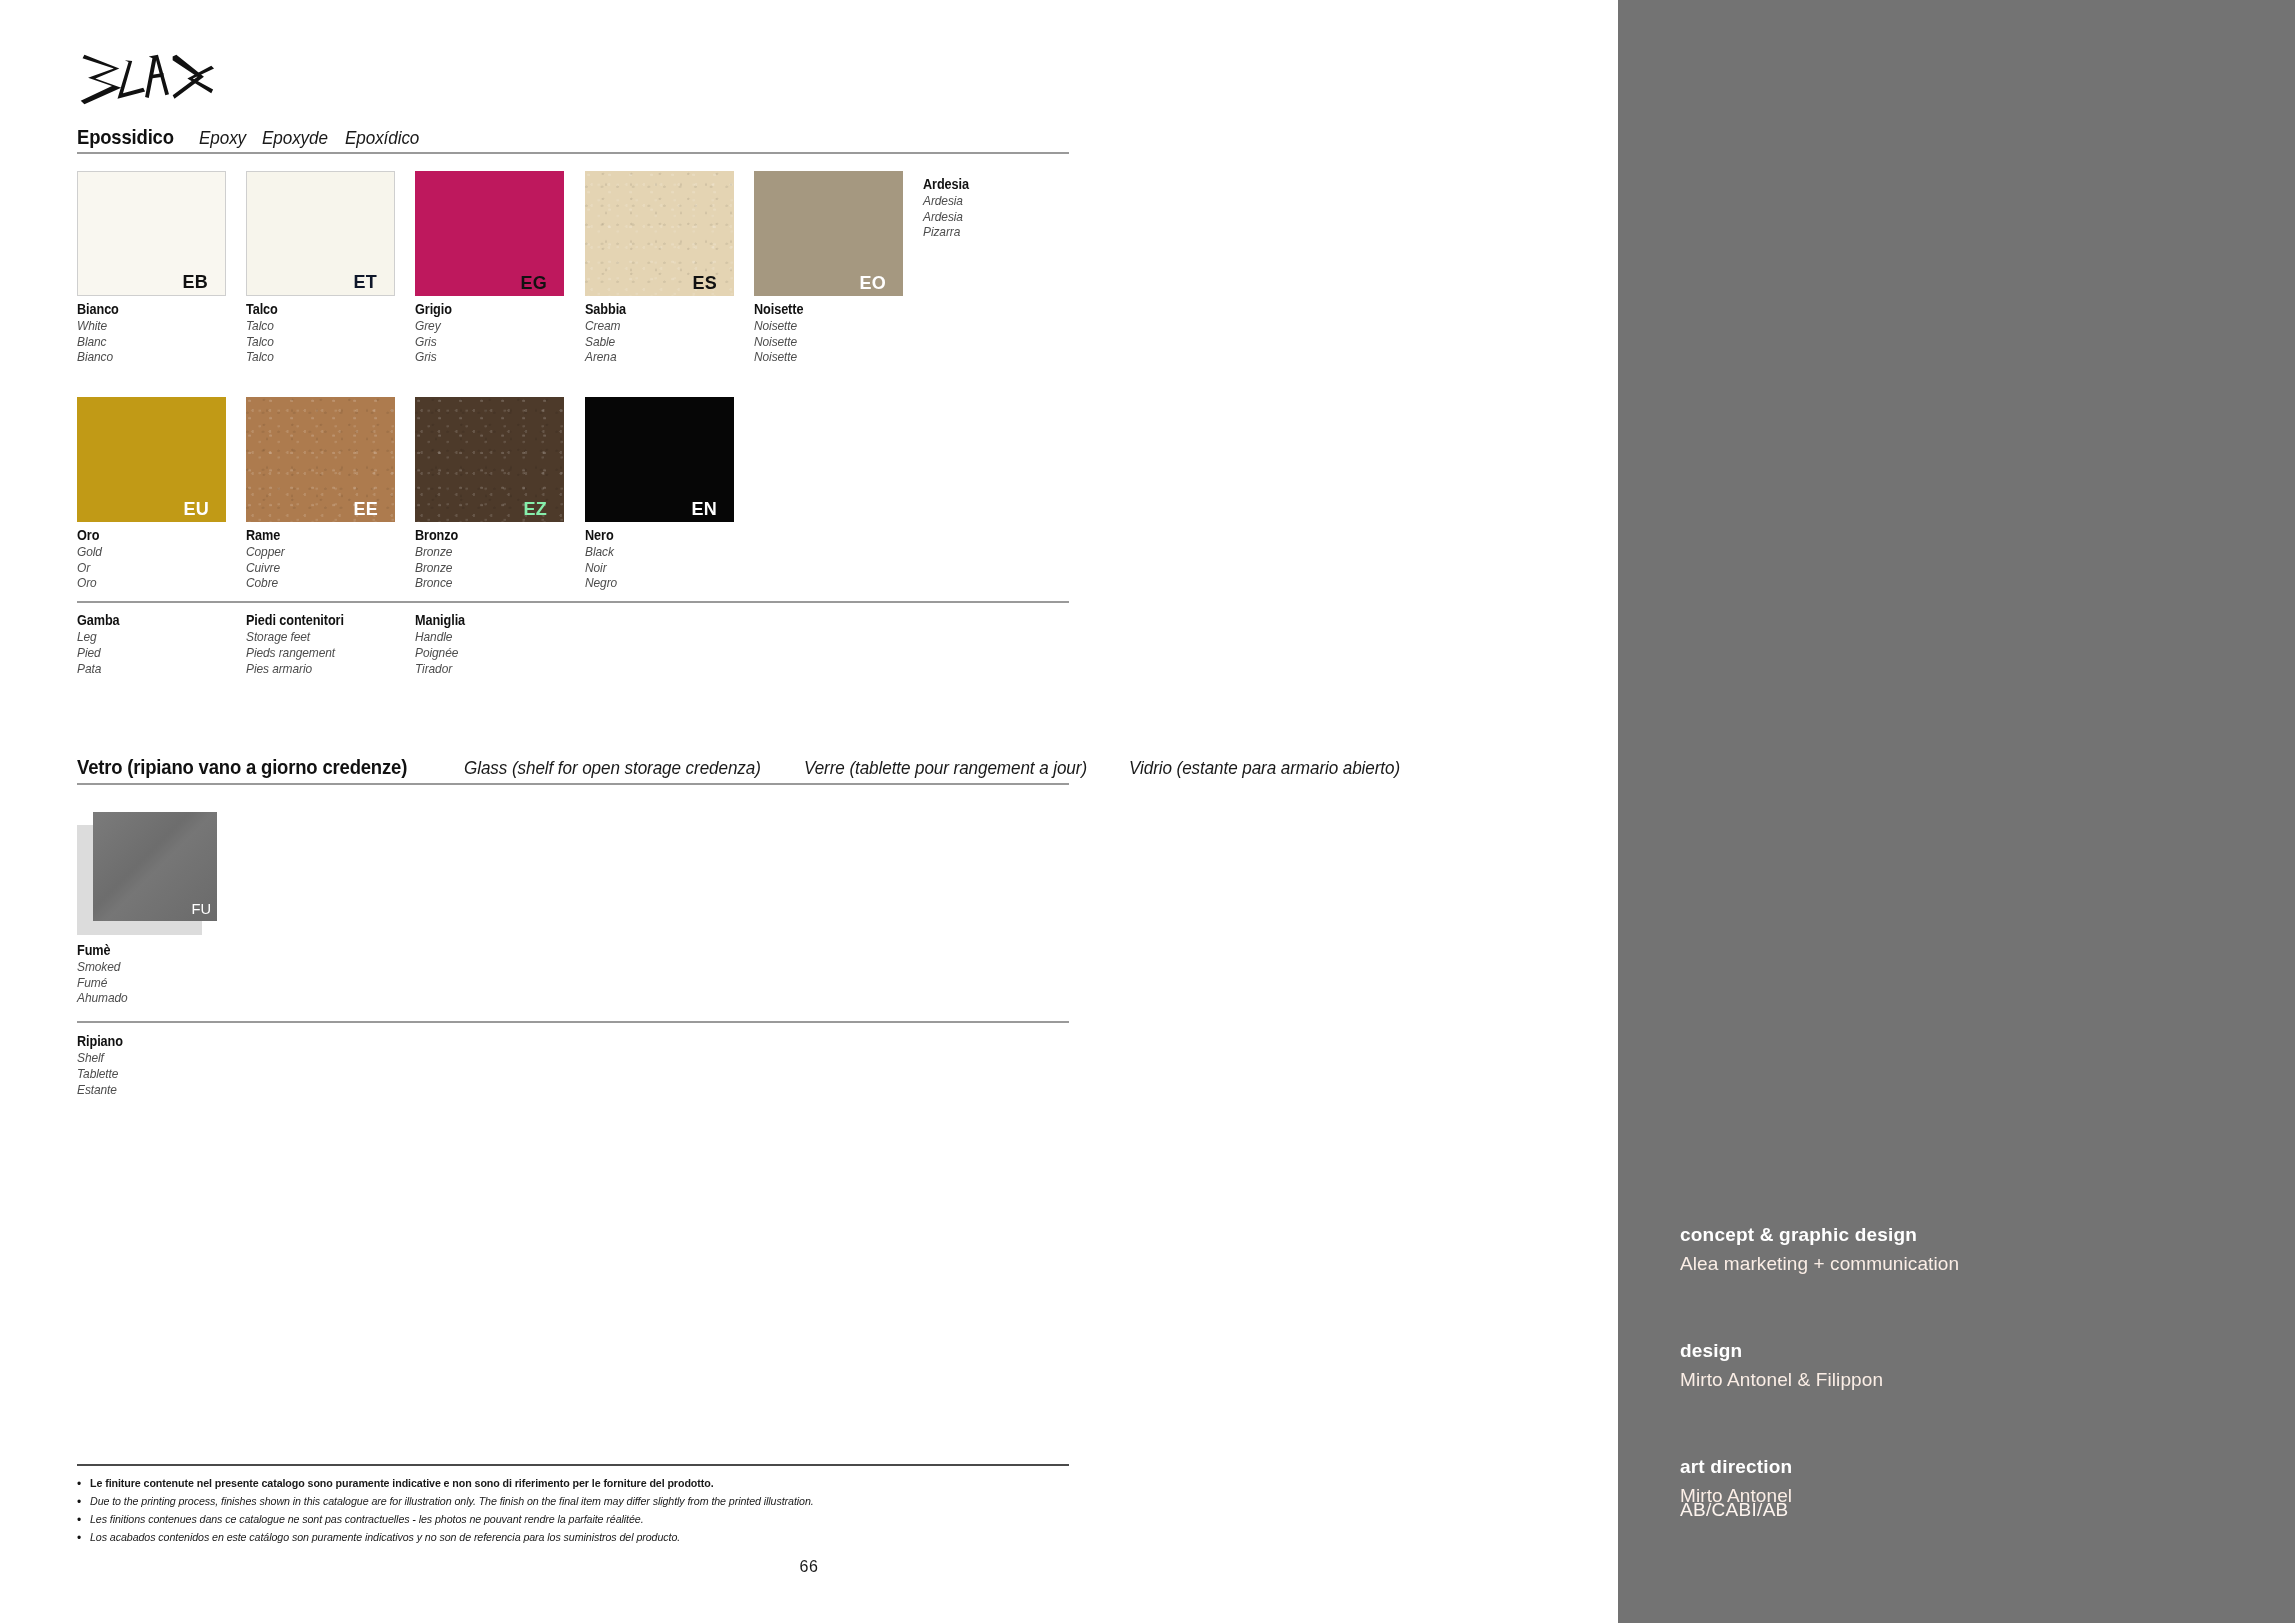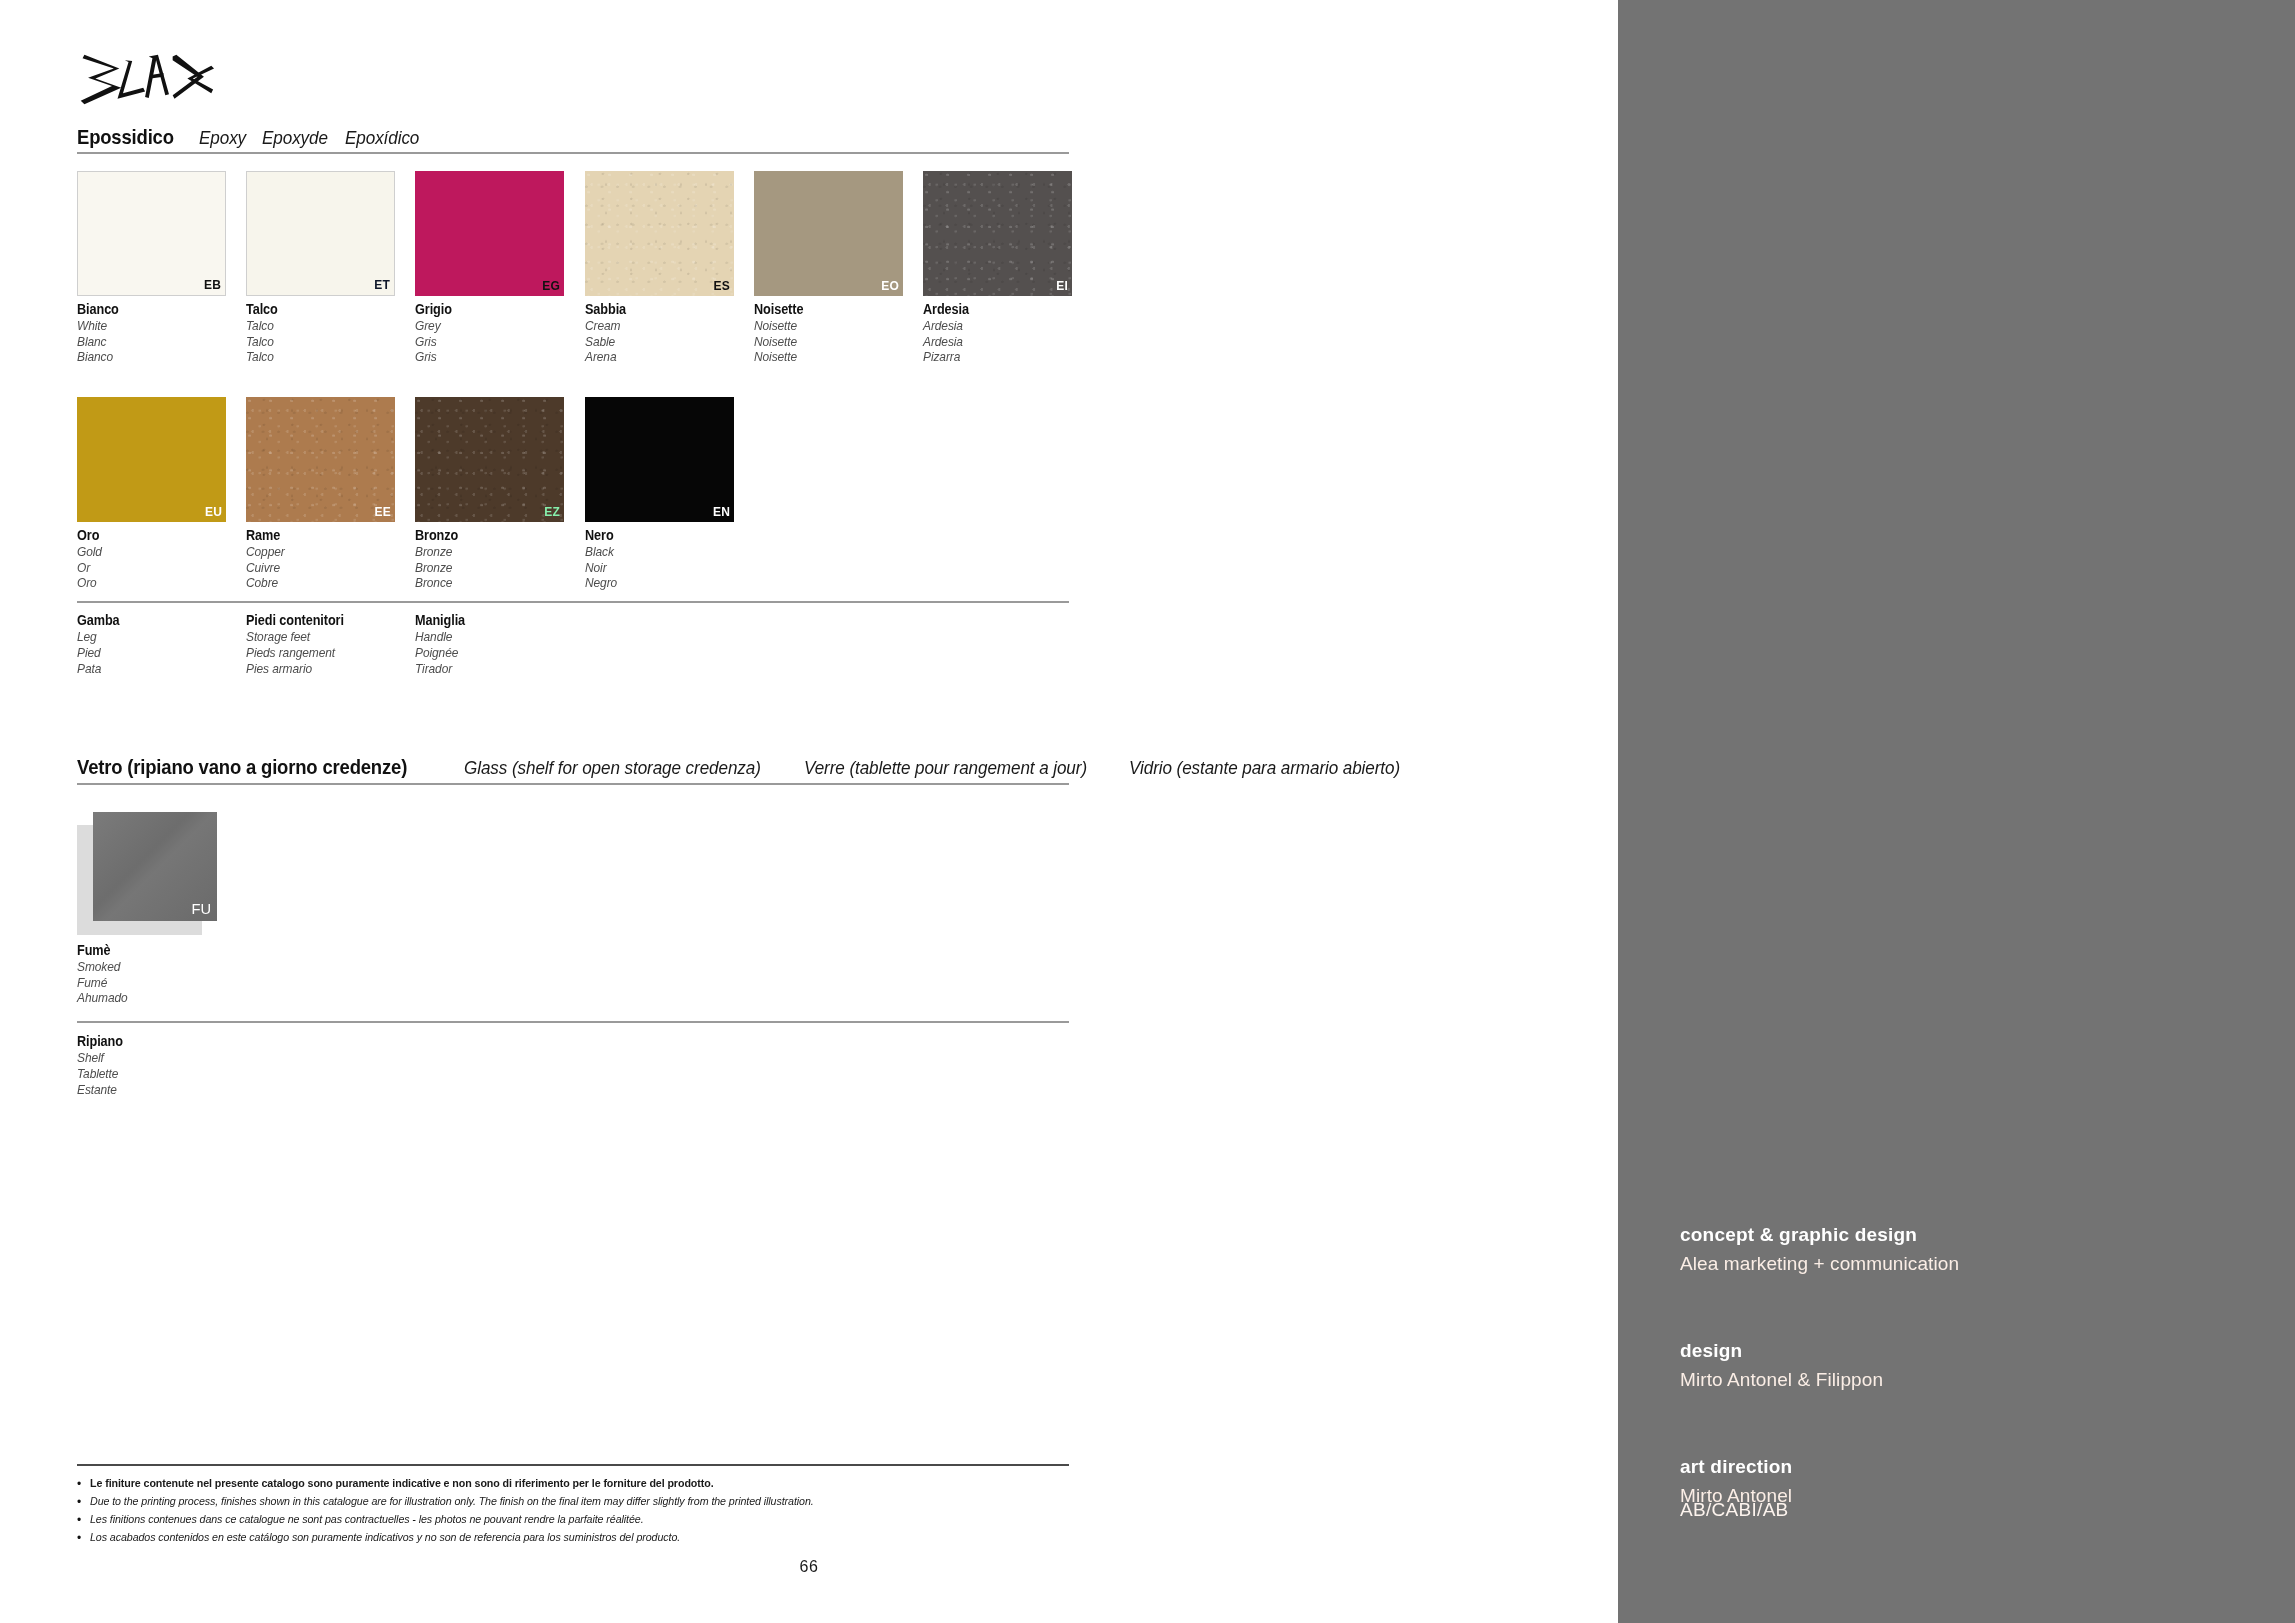--- a/index.html
+++ b/index.html
@@ -64,22 +64,22 @@
 
   
   .swatch{
     position:absolute;width:149px;
   }
   .swatch .chip{
     position:relative;width:149px;height:125px;box-sizing:border-box;
   }
   .swatch .chip.bordered{border:0.9px solid #cfcfcf;}
   .chip .code{
-    position:absolute;right:4px;bottom:3.7px;
-    font-size:12px;font-weight:bold;line-height:1;
+    position:absolute;right:17px;bottom:3.7px;
+    font-size:18px;font-weight:bold;line-height:1;
     letter-spacing:0.2px;
   }
   .sw-name{
     margin-top:5.5px;
     font-size:13.8px;font-weight:bold;color:#111;line-height:1.18;
     letter-spacing:-0.1px;
     transform:scaleX(.92);transform-origin:left top;
   }
   .sw-tr{
     font-size:13px;font-style:italic;color:#4d4d4d;line-height:1.22;
@@ -208,24 +208,20 @@
         <div class="swatch" style="left: 754px; top: 171px;">
           <div class="chip" style="background: rgb(165, 152, 128);">
             <span class="code" style="color: rgb(255, 255, 255);">EO</span>
           </div>
           <div class="sw-name">Noisette</div>
           <div class="sw-tr">Noisette</div>
           <div class="sw-tr">Noisette</div>
           <div class="sw-tr">Noisette</div>
         </div>
         <div class="swatch" style="left: 923px; top: 171px;">
-          <div class="chip" style="background: rgb(84, 80, 79);">
-            <div class="tex grain"></div>
-            <span class="code" style="color: rgb(255, 255, 255);">EI</span>
-          </div>
           <div class="sw-name">Ardesia</div>
           <div class="sw-tr">Ardesia</div>
           <div class="sw-tr">Ardesia</div>
           <div class="sw-tr">Pizarra</div>
         </div>
         <div class="swatch" style="left: 77px; top: 397px;">
           <div class="chip" style="background: rgb(193, 154, 22);">
             <span class="code" style="color: rgb(255, 255, 255);">EU</span>
           </div>
           <div class="sw-name">Oro</div>

